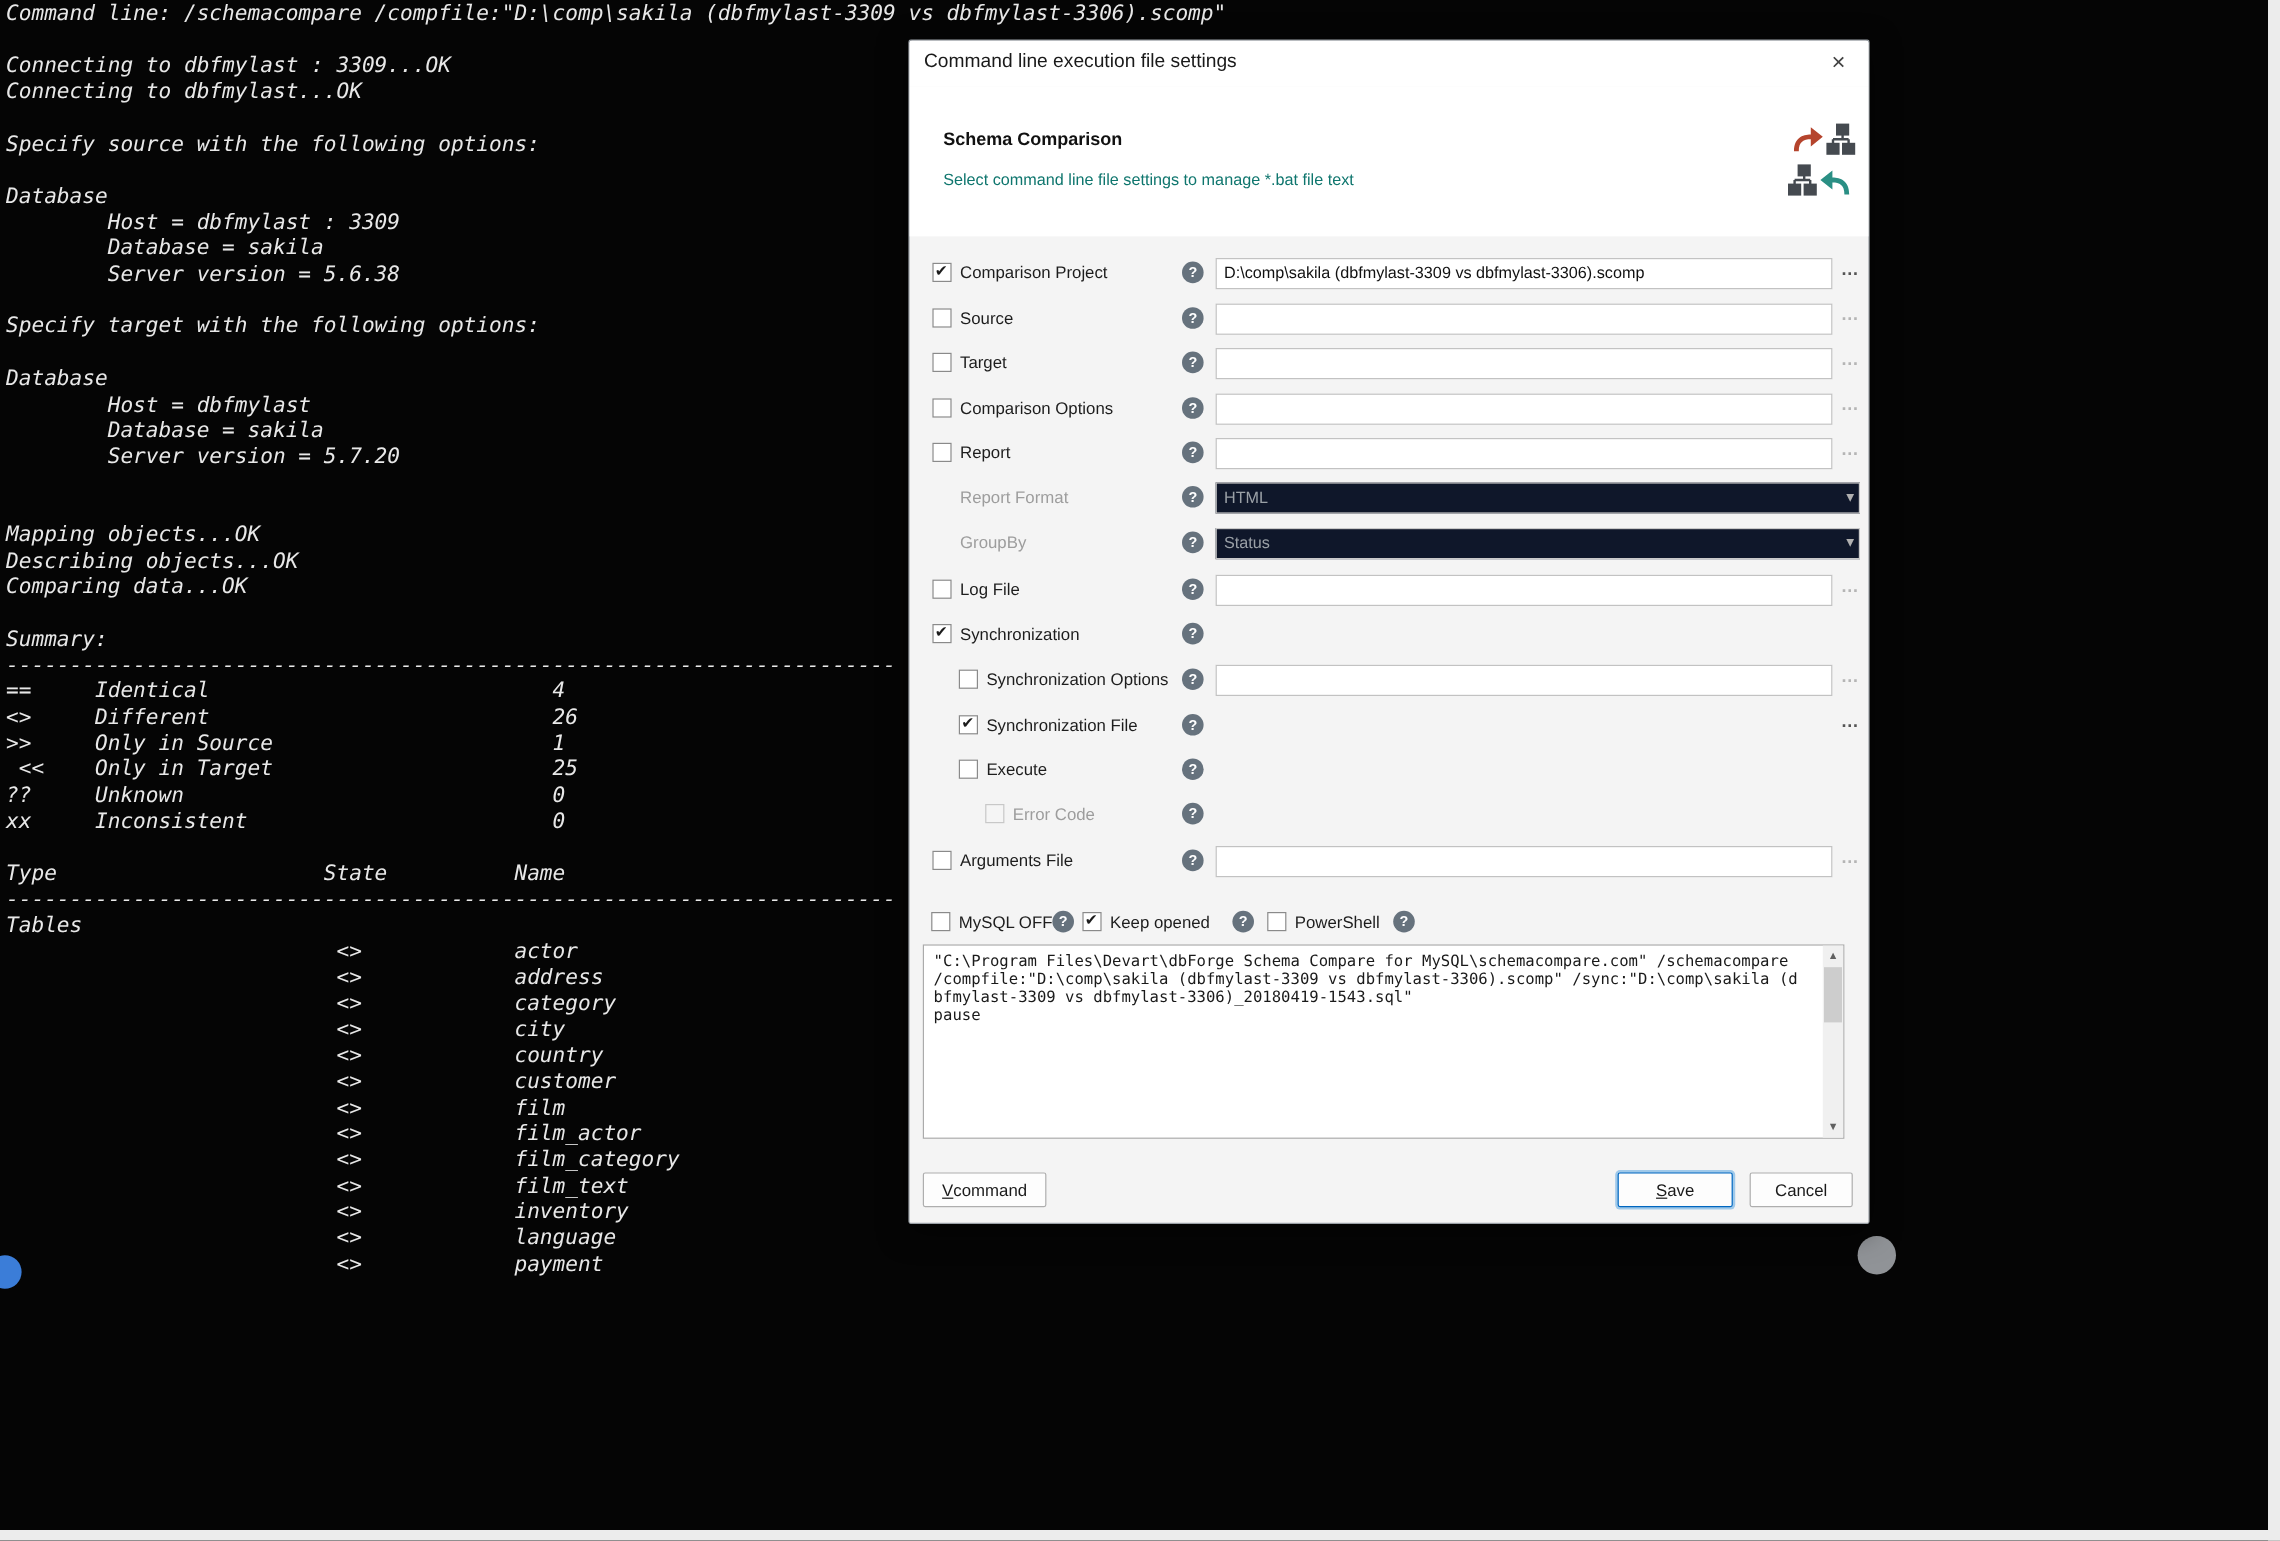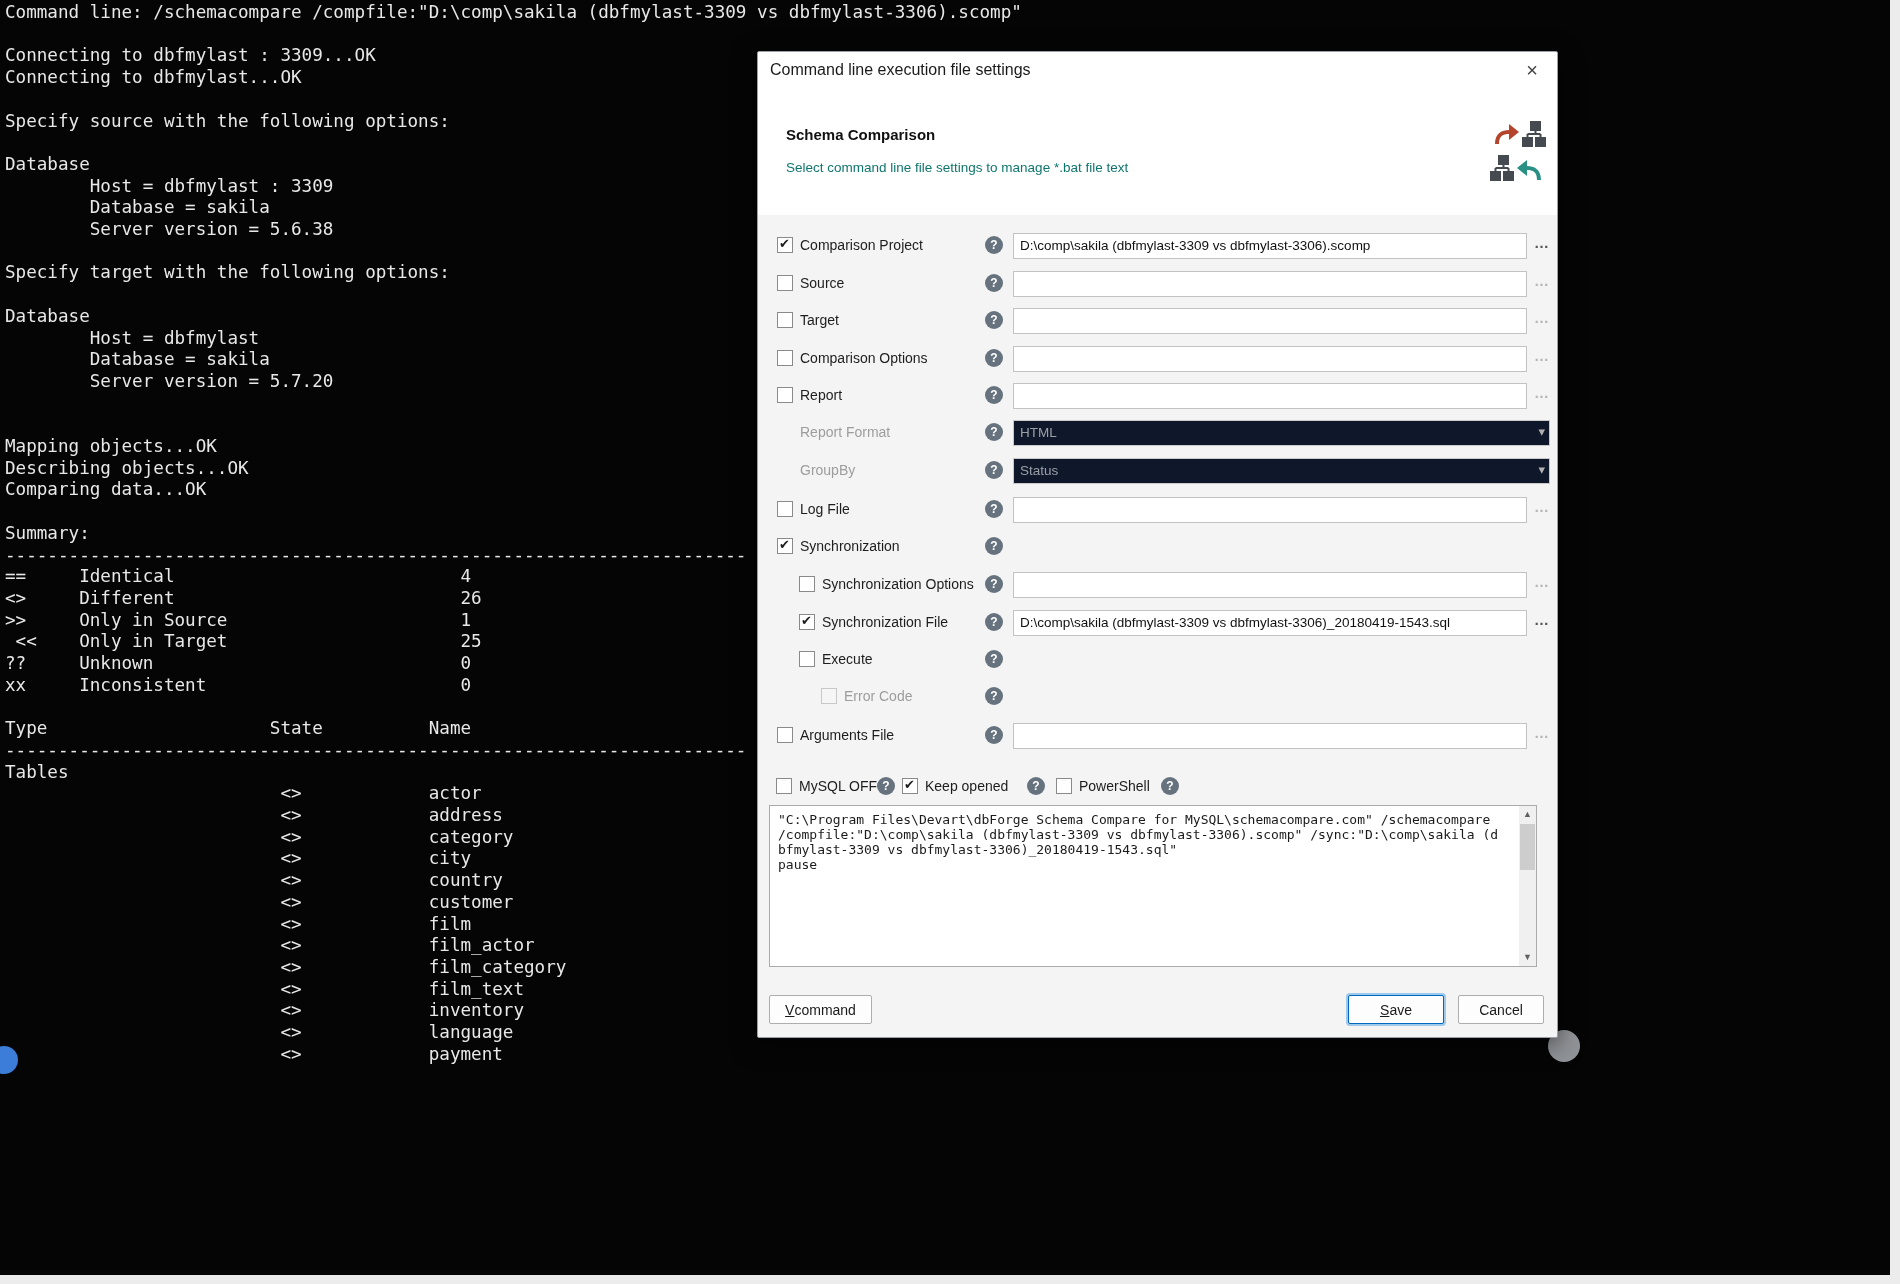--- a/index.html
+++ b/index.html
@@ -3,33 +3,33 @@
 <meta charset="utf-8">
 <style>
   html,body{margin:0;padding:0;background:#000;width:1900px;height:1284px;overflow:hidden;
     font-family:"Liberation Sans",sans-serif;}
   .screen{position:relative;width:1900px;height:1284px;background:#050505;}
 
   
   .terminal{
     position:absolute;left:0;top:0;margin:0;padding:2px 0 0 5px;
     font-family:"DejaVu Sans Mono",monospace;font-size:17.6px;line-height:21.7px;
-    color:#e8e8e8;white-space:pre;z-index:1;
+    color:#e8e8e8;white-space:pre;z-index:1;font-style:italic;
   }
 
   
   .edge-right{position:absolute;right:0;top:0;width:10px;height:1284px;background:#ececec;z-index:3;}
   .edge-bottom{position:absolute;left:0;bottom:0;width:1900px;height:9px;background:#ececec;z-index:3;}
   .artifact-gray{position:absolute;left:1548px;top:1030px;width:32px;height:32px;border-radius:50%;
     background:#a9adb2;opacity:.85;z-index:5;}
   .artifact-blue{position:absolute;left:-10px;top:1046px;width:28px;height:28px;border-radius:50%;
     background:#3b7dd8;z-index:4;}
 
   
-  .dialog{position:absolute;left:757px;top:51px;width:799px;height:985px;background:#f4f4f4;
+  .dialog{position:absolute;left:757px;top:33px;width:799px;height:985px;background:#f4f4f4;
     border:1px solid #9aa0a6;border-radius:2px;box-shadow:0 6px 24px rgba(0,0,0,.55);z-index:10;}
   .titlebar{position:absolute;left:0;top:0;width:100%;height:38px;background:#ffffff;border-radius:2px 2px 0 0;}
   .title{position:absolute;left:12px;top:9px;font-size:16px;color:#1a1a1a;}
   .close{position:absolute;right:12px;top:5px;font-size:20px;color:#444;width:26px;height:26px;
     text-align:center;line-height:26px;cursor:pointer;}
   .hdr{position:absolute;left:0;top:38px;width:100%;height:125px;background:#ffffff;}
   .hdr-title{position:absolute;left:28px;top:36px;font-size:15px;font-weight:bold;color:#111;}
   .hdr-sub{position:absolute;left:28px;top:70px;font-size:13.5px;color:#0f766e;}
   .hdr-icon{position:absolute;left:731px;top:30px;width:58px;height:64px;}
 
@@ -248,23 +248,20 @@
       <div class="field">
           <span class="fv"></span>
         </div>
       <div class="browse lite">…</div>
     </div>
 
     <div class="row" style="top:558px">
       <span class="cb checked" style="left:41px"></span>
       <span class="lbl" style="left:64px">Synchronization File</span>
       <span class="help">?</span>
-      <div class="field">
-          <span class="fv">D:\comp\sakila (dbfmylast-3309 vs dbfmylast-3306)_20180419-1543.sql</span>
-        </div>
       <div class="browse">…</div>
     </div>
 
     <div class="row" style="top:595px">
       <span class="cb" style="left:41px"></span>
       <span class="lbl" style="left:64px">Execute</span>
       <span class="help">?</span>
     </div>
 
     <div class="row" style="top:632px">

